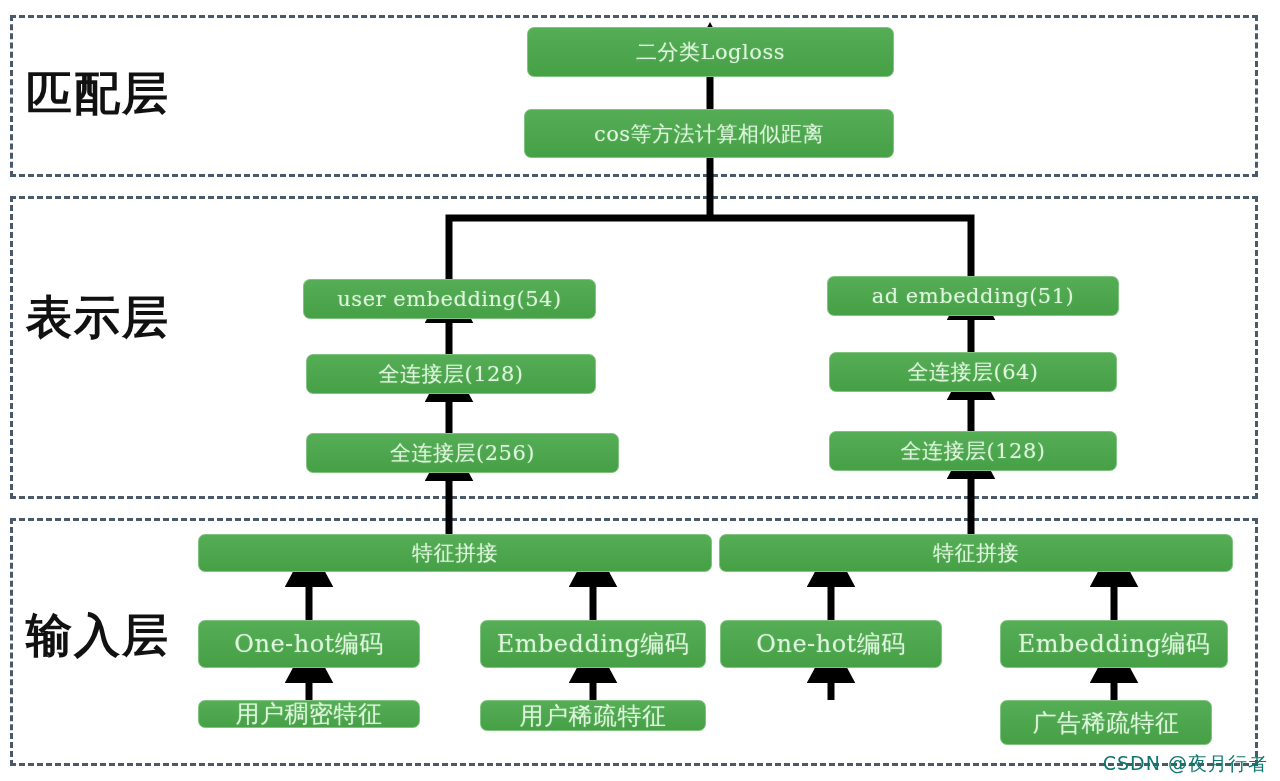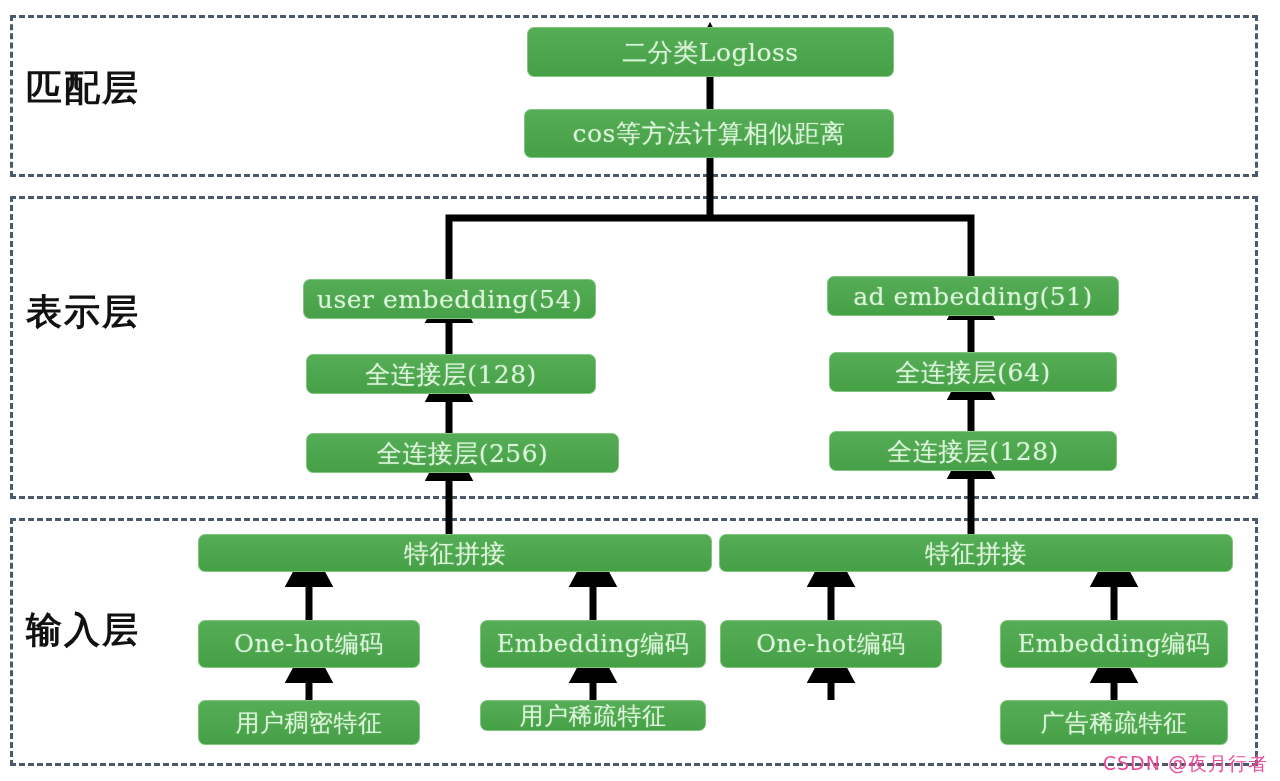--- a/index.html
+++ b/index.html
@@ -25,21 +25,21 @@
     box-sizing: border-box;
     background: transparent;
   }
   #layer-match  { left: 10px;  top: 15px;  width: 1248px; height: 162px; }
   #layer-repr   { left: 10px;  top: 196px; width: 1248px; height: 303px; }
   #layer-input  { left: 10px;  top: 518px; width: 1248px; height: 248px; }
 
   
   .layer-title {
     position: absolute;
-    font-size: 36px;
+    font-size: 46px;
     font-weight: 700;
     color: #111111;
     letter-spacing: 2px;
     white-space: nowrap;
     line-height: 1;
     font-family: "DejaVu Sans", "Liberation Sans", sans-serif;
   }
   #title-match { left: 26px; top: 70px; }
   #title-repr  { left: 26px; top: 294px; }
   #title-input { left: 26px; top: 612px; }
@@ -49,21 +49,21 @@
     position: absolute;
     box-sizing: border-box;
     background: #4ca64c;
     background: linear-gradient(180deg, #55ad55 0%, #46a046 100%);
     border: 1px solid #7fc47f;
     border-radius: 7px;
     color: #ddf7dd;
     display: flex;
     align-items: center;
     justify-content: center;
-    font-size: 25px;
+    font-size: 21px;
     letter-spacing: 0.5px;
     white-space: nowrap;
     text-shadow: 0 0 2px rgba(255,255,255,0.25);
     font-family: "DejaVu Serif", "Liberation Serif", serif;
     overflow: hidden;
   }
   .node.small { font-size: 24px; }
 
   
   #n-logloss { left: 527px; top: 27px;  width: 367px; height: 50px; }
@@ -79,42 +79,42 @@
 
   
   #n-concatL  { left: 198px; top: 534px; width: 514px; height: 38px; }
   #n-concatR  { left: 719px; top: 534px; width: 514px; height: 38px; }
 
   #n-onehot1  { left: 198px; top: 620px; width: 222px; height: 48px; }
   #n-emb1     { left: 480px; top: 620px; width: 226px; height: 48px; }
   #n-onehot2  { left: 720px; top: 620px; width: 222px; height: 48px; }
   #n-emb2     { left: 1000px;top: 620px; width: 228px; height: 48px; }
 
-  #n-feat1    { left: 198px; top: 700px; width: 222px; height: 45px; }
+  #n-feat1    { left: 198px; top: 700px; width: 222px; height: 28px; }
   #n-feat2    { left: 480px; top: 700px; width: 226px; height: 31px; }
   #n-feat3    { left: 720px; top: 700px; width: 222px; height: 45px; }
-  #n-feat4    { left: 1000px;top: 700px; width: 228px; height: 45px; }
+  #n-feat4    { left: 1000px;top: 700px; width: 212px; height: 45px; }
 
   
   #connectors {
     position: absolute;
     left: 0;
     top: 0;
     width: 1280px;
     height: 781px;
     pointer-events: none;
   }
 
   
   #watermark {
     position: absolute;
     right: 12px;
     bottom: 4px;
     font-size: 19px;
-    color: #ec4899;
+    color: #0f766e;
     letter-spacing: 1px;
     white-space: nowrap;
     font-family: "DejaVu Sans", "Liberation Sans", sans-serif;
   }
 </style>
 </head>
 <body>
 
 <div id="canvas">
 

